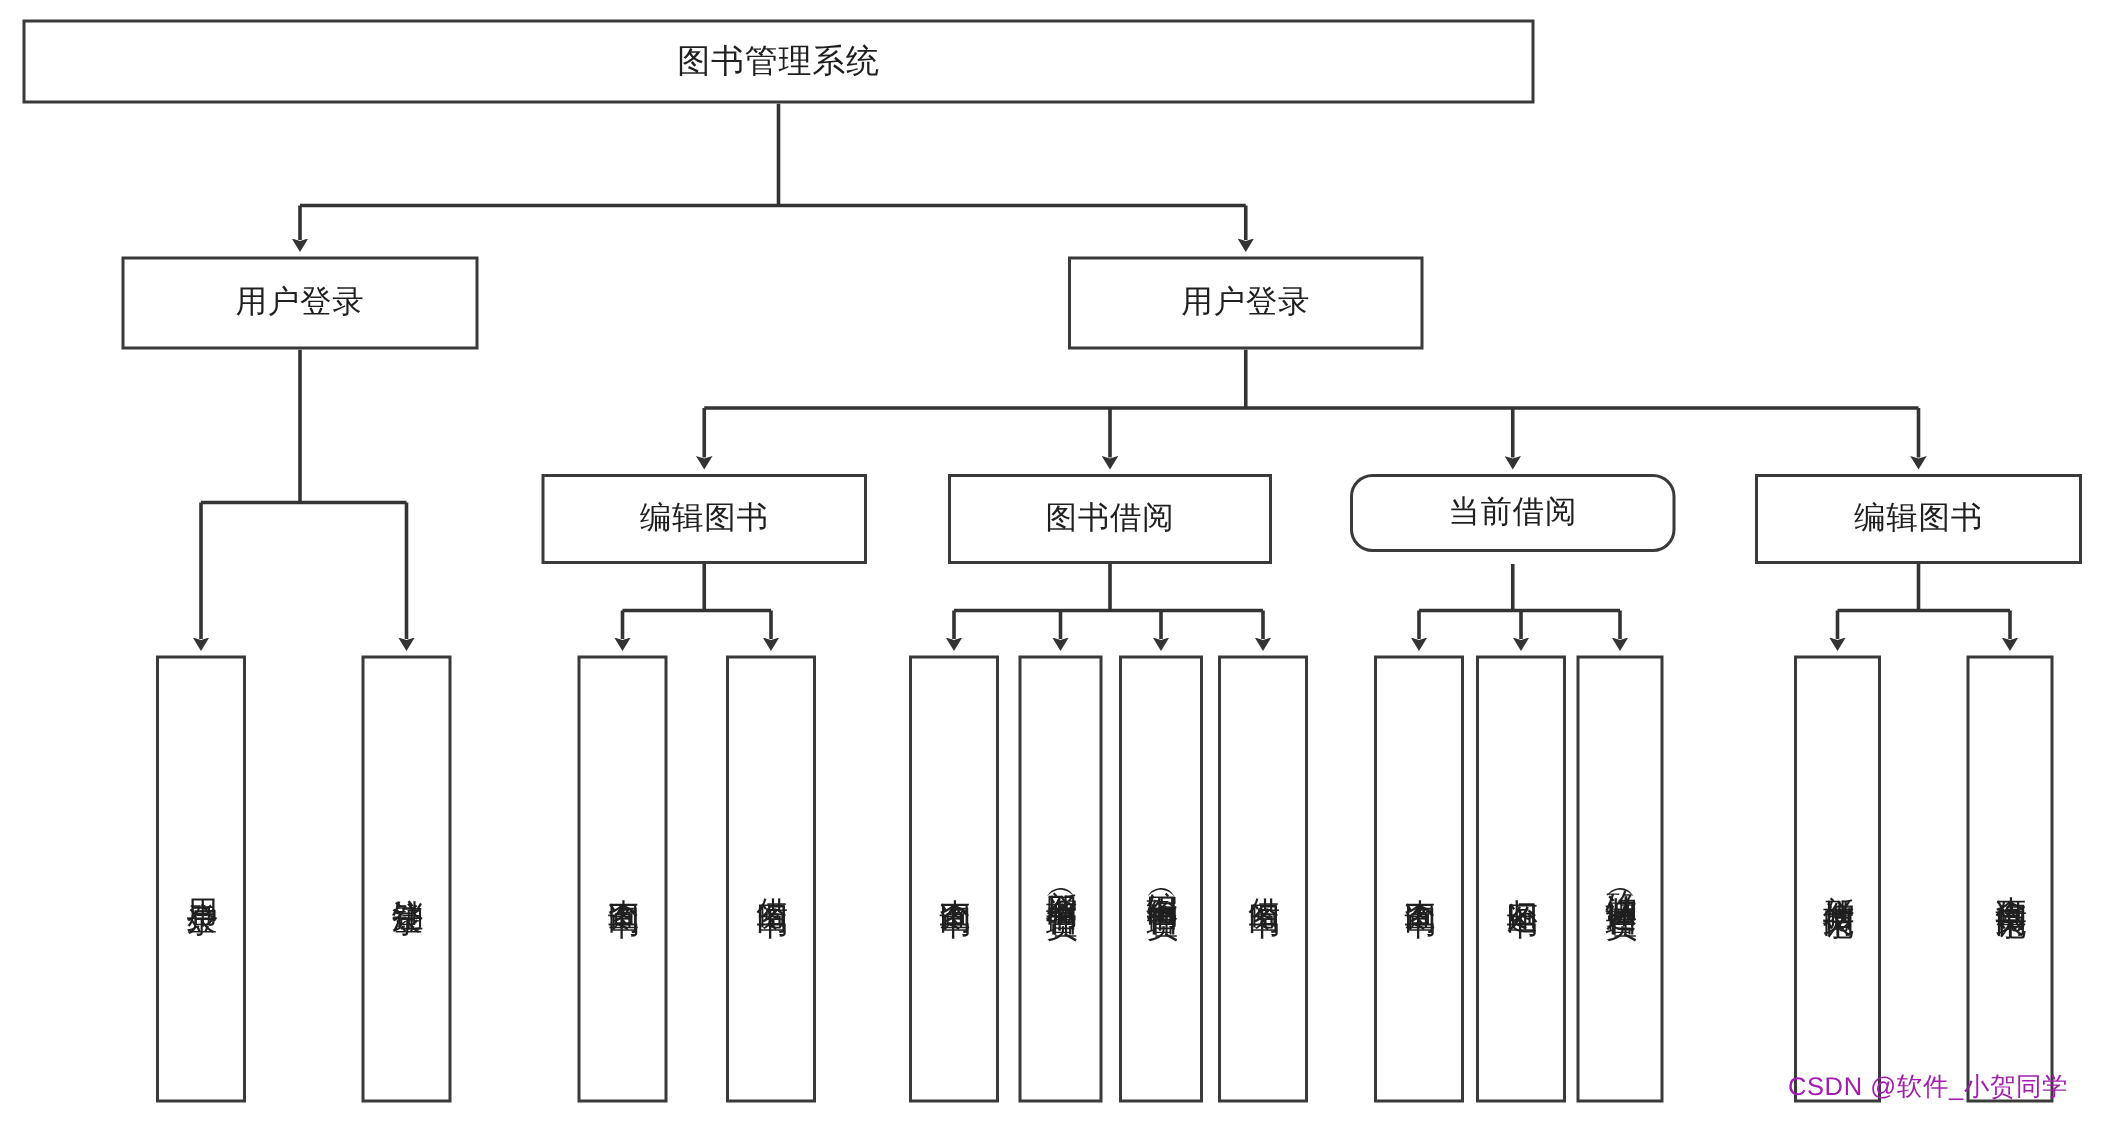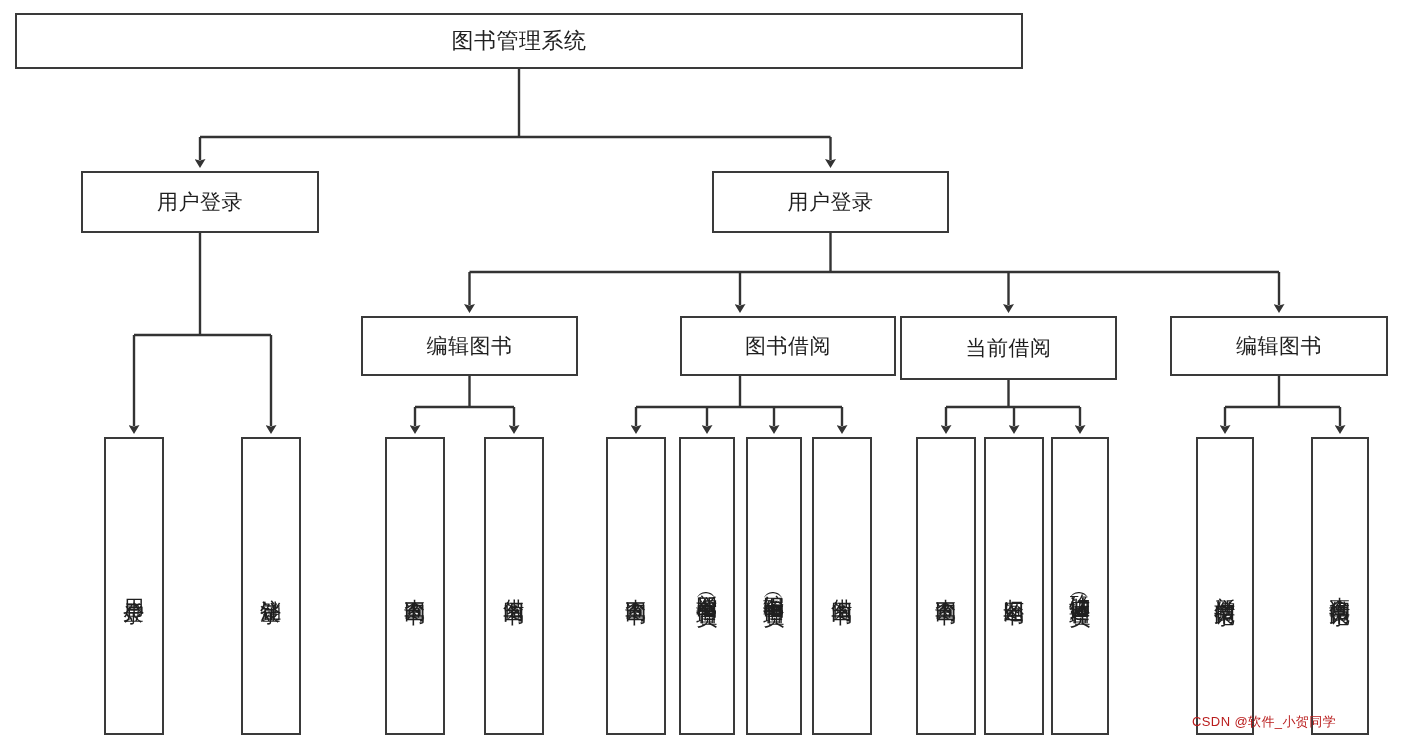--- a/index.html
+++ b/index.html
@@ -48,22 +48,22 @@
   .node.vertical .label{
     writing-mode:vertical-rl;
     text-orientation:upright;
     font-size:21px;
     line-height:1.12;
     letter-spacing:2px;
   }
   .node.root .label{font-size:22px;}
   .watermark{
     position:absolute;
-    color:#b91c1c;
-    font-size:13px;
+    color:#a21caf;
+    font-size:17px;
     white-space:nowrap;
     letter-spacing:.4px;
     pointer-events:none;
   }
 </style>
 </head>
 <body>
 
 <div id="canvas">
   <svg id="wires" viewBox="0 0 1405 747">
@@ -116,24 +116,24 @@
   <div class="node horizontal" style="left: 81px; top: 171px; width: 238px; height: 62px;">
     <span class="label">用户登录</span>
   </div>
   <div class="node horizontal" style="left: 712px; top: 171px; width: 237px; height: 62px;">
     <span class="label">用户登录</span>
   </div>
 
   <div class="node horizontal" style="left: 361px; top: 316px; width: 217px; height: 60px;">
     <span class="label">编辑图书</span>
   </div>
-  <div class="node horizontal" style="left: 632px; top: 316px; width: 216px; height: 60px; margin-left: 48px;">
+  <div class="node horizontal" style="left: 632px; top: 316px; width: 216px; height: 60px;">
     <span class="label">图书借阅</span>
   </div>
-  <div class="node horizontal" style="left: 900px; top: 316px; width: 217px; height: 64px;">
+  <div class="node horizontal" style="left: 900px; top: 316px; width: 217px; height: 52px; border-radius: 15px;">
     <span class="label">当前借阅</span>
   </div>
   <div class="node horizontal" style="left: 1170px; top: 316px; width: 218px; height: 60px;">
     <span class="label">编辑图书</span>
   </div>
 
   <div class="node vertical" style="left: 104px; top: 437px; width: 60px; height: 298px;">
     <span class="label">用户登录</span>
   </div>
   <div class="node vertical" style="left: 241px; top: 437px; width: 60px; height: 298px;">

